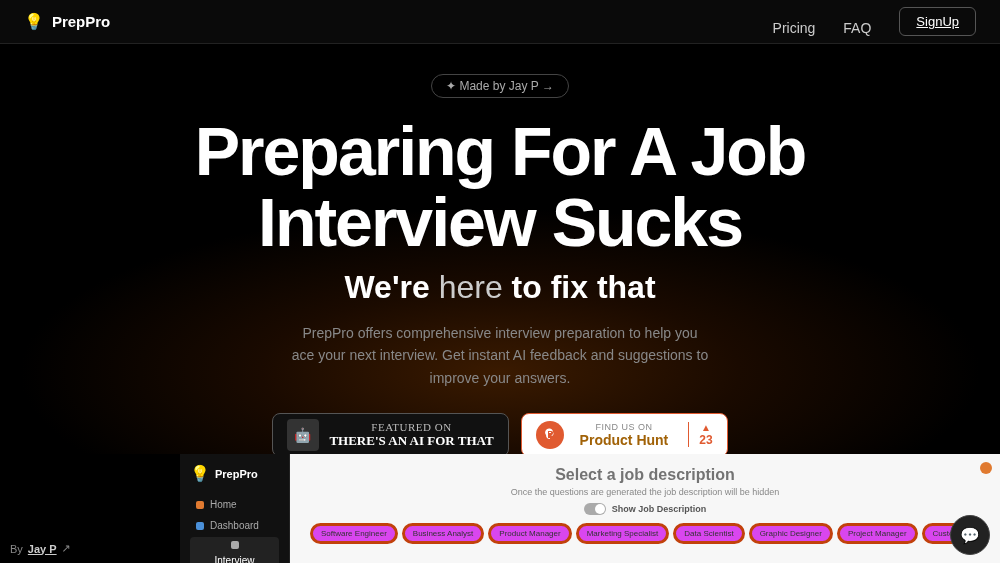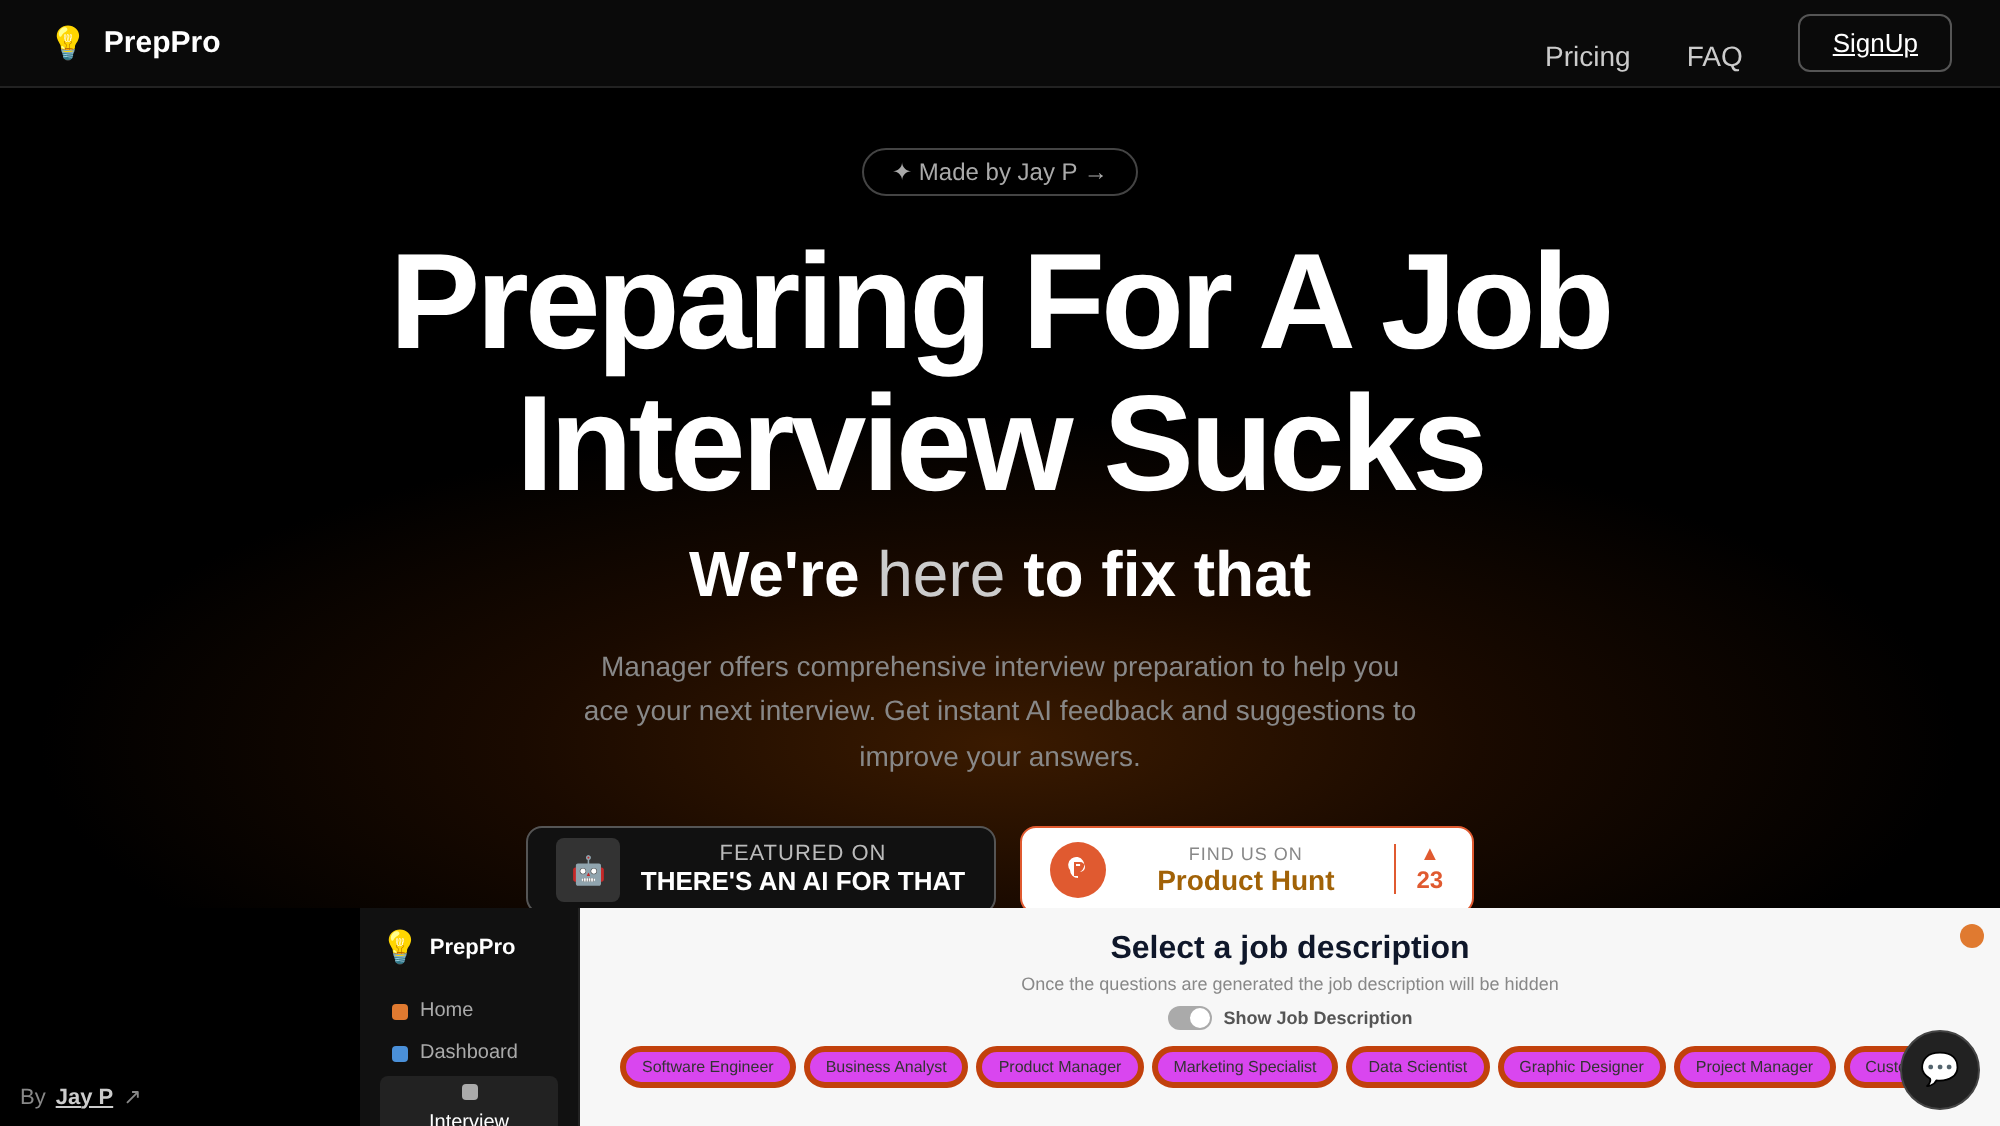--- a/index.html
+++ b/index.html
@@ -145,33 +145,34 @@
       display: flex;
       align-items: center;
       justify-content: center;
       font-size: 14px;
     }
     .badge-ai-text {
       font-size: 11px;
       color: #bbb;
       text-transform: uppercase;
       letter-spacing: 0.5px;
+      font-family: Liberation Serif, serif;
     }
     .badge-ai-text strong {
       display: block;
       font-size: 13px;
       color: #fff;
       text-transform: none;
       letter-spacing: 0;
     }
 
     .badge-ph {
       display: flex;
       align-items: center;
-      gap: 26px;
+      gap: 16px;
       border: 1px solid #e05a30;
       border-radius: 8px;
       overflow: hidden;
       background: #fff;
       height: 44px;
       padding: 16px 14px;
       cursor: pointer;
       justify-content: space-between;
     }
     .badge-ph-icon {
@@ -285,21 +286,21 @@
       right: 8px;
       width: 12px;
       height: 12px;
       background: #e07a30;
       border-radius: 50%;
     }
 
     .preview-select-title {
       font-size: 16px;
       font-weight: 700;
-      color: #0f172a;
+      color: #737373;
       text-align: center;
       margin-bottom: 3px;
     }
     .preview-select-sub {
       font-size: 9px;
       color: #888;
       text-align: center;
       margin-bottom: 6px;
     }
     .preview-toggle-row {
@@ -395,21 +396,21 @@
 
   <h1 class="hero-title">
     <span>Preparing For A Job</span><br>
     <span>Interview Sucks</span>
   </h1>
 
   <div class="hero-subtitle">
     <span>We're</span><em> here </em><strong>to fix that</strong>
   </div>
 
-  <p class="hero-desc">Manager offers comprehensive interview preparation to help you ace your next interview. Get instant AI feedback and suggestions to improve your answers.</p>
+  <p class="hero-desc">PrepPro offers comprehensive interview preparation to help you ace your next interview. Get instant AI feedback and suggestions to improve your answers.</p>
 
   <div class="badges-row">
 
     <div class="badge-ai">
       <div class="badge-ai-thumb">🤖</div>
       <div>
         <div class="badge-ai-text">FEATURED ON</div>
         <strong class="badge-ai-text">
           <strong>THERE'S AN AI FOR THAT</strong>
         </strong>

